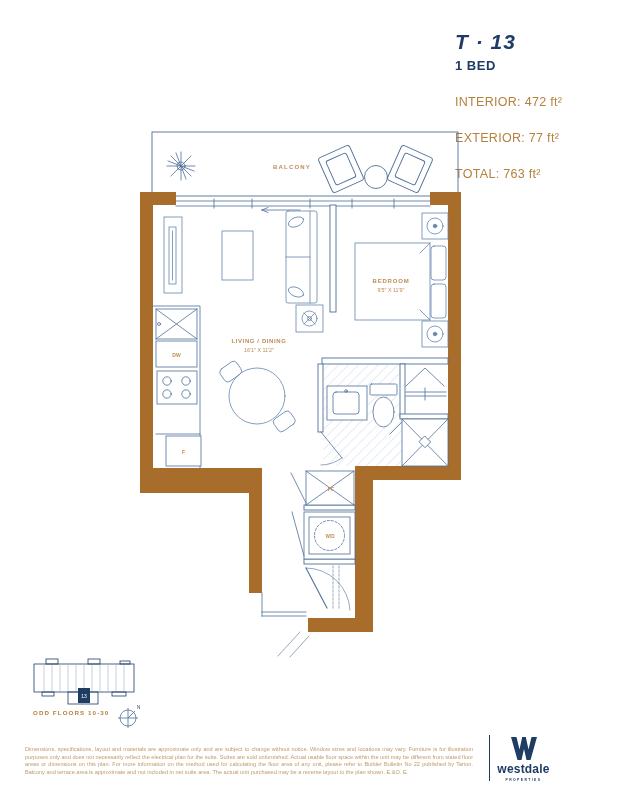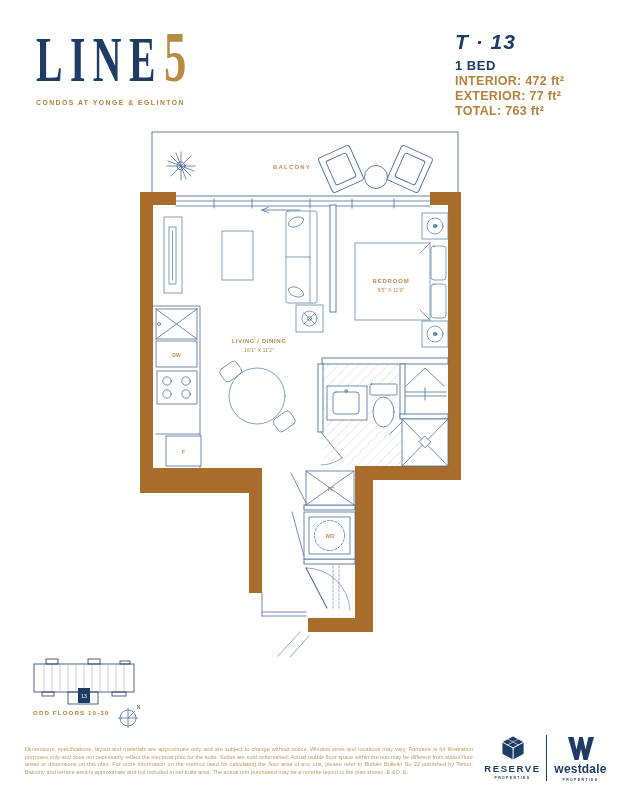--- a/index.html
+++ b/index.html
@@ -9,21 +9,21 @@
   #logo-block{position:absolute;left:36px;top:28px;}
   #logo-scale{transform:scaleX(0.62);transform-origin:left top;white-space:nowrap;height:62px;}
   .logo-line{font-family:"Liberation Serif",serif;font-weight:700;font-size:64px;line-height:58px;
              letter-spacing:12px;color:#1e3c64;}
   .logo-five{font-family:"Liberation Serif",serif;font-weight:700;font-size:72px;line-height:58px;
              color:#b98a42;margin-left:2px;}
   .logo-tag{margin-top:9px;font-size:6.8px;font-weight:bold;letter-spacing:1.5px;color:#b5813e;}
   #unit-info{position:absolute;left:455px;top:30px;color:#1e3c64;}
   .unit-code{font-size:21px;font-weight:bold;letter-spacing:1px;font-style:italic;}
   .unit-type{font-size:13px;font-weight:bold;margin-top:4px;letter-spacing:.5px;}
-  .unit-area{font-size:12.5px;font-weight:bold;color:#b5813e;margin-top:1px;letter-spacing:.3px;}
+  .unit-area{font-size:12.5px;font-weight:normal;color:#b5813e;margin-top:22px;letter-spacing:.3px;}
   
   #plan-svg{position:absolute;left:125px;top:120px;}
   
   #keyplan-svg{position:absolute;left:28px;top:654px;}
   #keyplan-caption{position:absolute;left:33px;top:709px;font-size:6.2px;font-weight:bold;
                    letter-spacing:1.1px;color:#b5813e;}
   
   #disclaimer{position:absolute;left:25px;top:746px;width:448px;font-size:5.6px;line-height:7.6px;
               color:#bd9c6a;text-align:justify;}
   
@@ -33,26 +33,20 @@
   .brand-name-reserve{font-size:9.5px;font-weight:bold;letter-spacing:1.6px;margin-top:2px;}
   .brand-name-westdale{font-size:12px;font-weight:bold;letter-spacing:.2px;margin-top:1px;}
   .brand-sub{font-size:3.4px;font-weight:bold;letter-spacing:1.4px;margin-top:2px;}
   .brand-divider{width:1px;background:#1e3c64;margin:1px 5px;}
 </style>
 </head>
 <body>
 
 <div id="page">
 
-  <div id="logo-block">
-    <div id="logo-scale">
-      <span class="logo-line">LINE</span><span class="logo-five">5</span>
-    </div>
-    <div class="logo-tag">CONDOS AT YONGE &amp; EGLINTON</div>
-  </div>
 
   <div id="unit-info">
     <div class="unit-code">T · 13</div>
     <div class="unit-type">1 BED</div>
     <div class="unit-area">INTERIOR: 472 ft²</div>
     <div class="unit-area">EXTERIOR: 77 ft²</div>
     <div class="unit-area">TOTAL: 763 ft²</div>
   </div>
 
   <svg id="plan-svg" width="350" height="540" viewBox="125 120 350 540" fill="none" stroke-linecap="square">
@@ -298,33 +292,20 @@
         <line x1="100" y1="54" x2="100" y2="74"></line>
       <line x1="100" y1="64" x2="107" y2="57"></line>
       <text x="109" y="55" font-size="4.5" fill="#1e3c64" stroke="none" font-family="Liberation Sans, sans-serif">N</text>
     </g>
   </svg>
   <div id="keyplan-caption">ODD FLOORS 10-30</div>
 
   <div id="disclaimer">Dimensions, specifications, layout and materials are approximate only and are subject to change without notice. Window sizes and locations may vary. Furniture is for illustration purposes only and does not necessarily reflect the electrical plan for the suite. Suites are sold unfurnished. Actual usable floor space within the unit may be different from stated floor areas or dimensions on this plan. For more information on the method used for calculating the floor area of any unit, please refer to Builder Bulletin No 22 published by Tarion. Balcony and terrace area is approximate and not included in net suite area. The actual unit purchased may be a reverse layout to the plan shown. E.&amp;O. E.</div>
 
   <div id="footer-logos">
-    <div class="brand">
-      <div class="brand-icon">
-        <svg width="26" height="26" viewBox="0 0 26 26">
-          <polygon points="13,1 24,7 13,13 2,7" fill="#1e3c64" stroke="#ffffff" stroke-width="0.8"></polygon>
-          <polygon points="13,13 24,7 24,19 13,25" fill="#1e3c64" stroke="#ffffff" stroke-width="0.8"></polygon>
-          <polygon points="2,7 13,13 13,25 2,19" fill="#1e3c64" stroke="#ffffff" stroke-width="0.8"></polygon>
-          <line x1="7.5" y1="4" x2="18.5" y2="10" stroke="#ffffff" stroke-width="0.6"></line>
-          <line x1="18.5" y1="4" x2="7.5" y2="10" stroke="#ffffff" stroke-width="0.6"></line>
-        </svg>
-      </div>
-      <div class="brand-name-reserve">RESERVE</div>
-      <div class="brand-sub">PROPERTIES</div>
-    </div>
     <div class="brand-divider"></div>
     <div class="brand">
       <div class="brand-icon">
         <svg width="28" height="25" viewBox="0 0 28 25">
           <path d="M1 1 L7.5 24 L11.5 24 L14 13 L16.5 24 L20.5 24 L27 1 L21.5 1 L18.5 13.5 L15.8 1 L12.2 1 L9.5 13.5 L6.5 1 Z" fill="#1e3c64"></path>
         </svg>
       </div>
       <div class="brand-name-westdale">westdale</div>
       <div class="brand-sub">PROPERTIES</div>
     </div>

